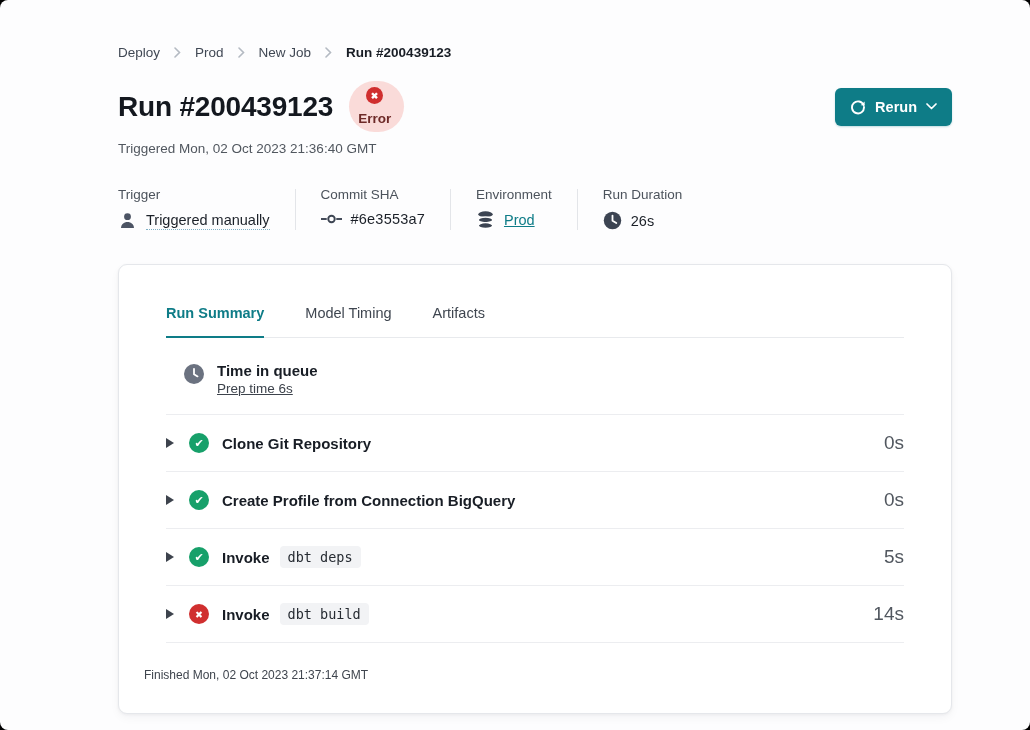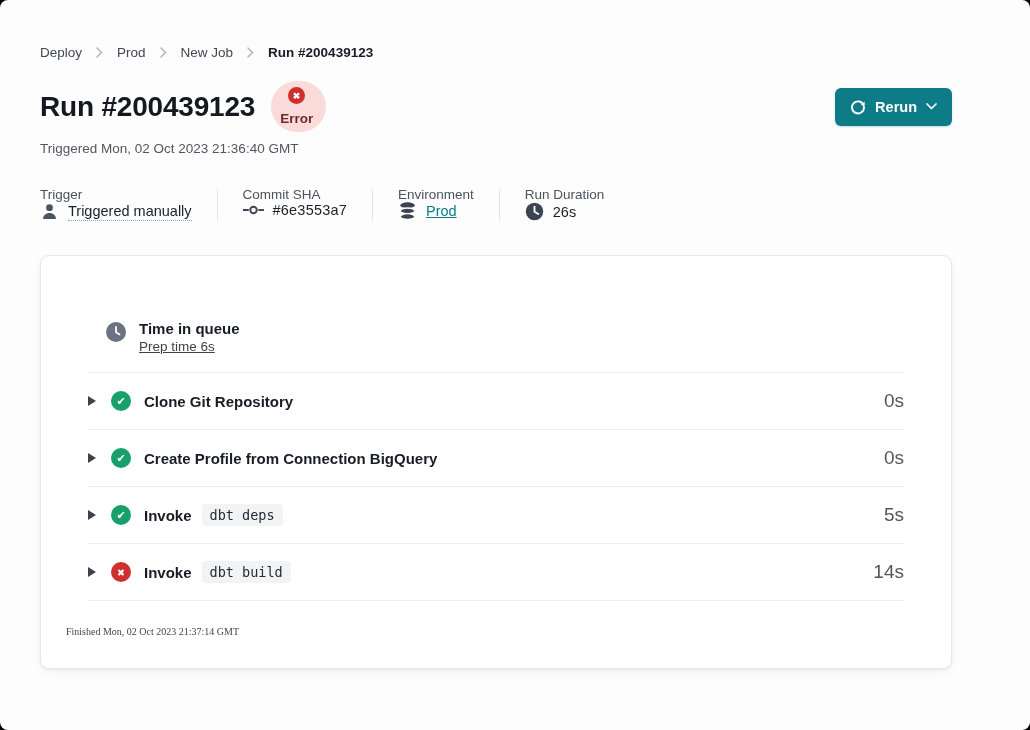--- a/index.html
+++ b/index.html
@@ -9,21 +9,21 @@
     width: 1030px; height: 730px;
     overflow: hidden;
   }
   .viewport {
     width: 1030px; height: 730px;
     background: #fdfdfe;
     border-radius: 8px;
     overflow: hidden;
     position: relative;
   }
-  .page { padding: 45px 78px 0 40px; }
+  .page { padding: 45px 78px 0 118px; }
 
   
   .breadcrumb { display: flex; align-items: center; gap: 14px; font-size: 13.5px; color: #404854; }
   .breadcrumb .crumb { cursor: pointer; }
   .breadcrumb .crumb.current { font-weight: 700; color: #181d25; }
   .breadcrumb .sep { color: #b4bac2; font-size: 13px; }
   .breadcrumb .sep svg { display: block; }
 
   
   .header-row { display: flex; align-items: center; justify-content: space-between; margin-top: 21px; }
@@ -47,21 +47,21 @@
     height: 38px; padding: 0 15px; border-radius: 6px;
     font-family: "Liberation Sans", sans-serif;
     font-size: 14.5px; font-weight: 700;
     box-shadow: 0 1px 2px rgba(14,124,135,0.25);
   }
   .rerun-btn svg { display: block; }
   .triggered-line { margin-top: 9px; font-size: 13.5px; color: #51575f; }
 
   
   .meta-row { display: flex; align-items: stretch; margin-top: 31px; }
-  .meta-col { display: flex; flex-direction: column; }
+  .meta-col { display: flex; flex-direction: column; gap: 9px; }
   .meta-label { font-size: 13.5px; color: #4c535c; }
   .meta-value { display: flex; align-items: center; gap: 9px; font-size: 14.5px; color: #1b2028; }
   .meta-value .val { font-weight: 400; }
   .meta-divider { width: 1px; background: #e3e5e9; margin: 2px 25px 0 25px; }
   .dotted-underline { border-bottom: 1.5px dotted #7fb0c6; padding-bottom: 1px; cursor: help; }
   .env-link { color: #0e7c87; text-decoration: underline; cursor: pointer; }
   .mono-ish { letter-spacing: 0.2px; }
   .meta-icon { display: inline-flex; align-items: center; }
 
   
@@ -110,21 +110,21 @@
   .code-chip {
     font-family: "DejaVu Sans Mono", "Liberation Mono", monospace;
     font-size: 13.5px; color: #272c33;
     background: #f2f3f5; border-radius: 4px;
     padding: 3px 8px; margin-left: 10px; text-align: right;
   }
   .spacer { flex: 1; }
   .step-duration { font-size: 19px; color: #51575f; }
 
   
-  .card-footer { padding: 25px 25px 31px 25px; font-size: 10px; color: #3f454e; font-family: Liberation Serif, serif; }
+  .card-footer { padding: 25px 25px 31px 25px; font-size: 12px; color: #3f454e; }
 </style>
 </head>
 <body>
 
 <div class="viewport">
   <div class="page">
 
     <nav class="breadcrumb">
       <span class="crumb">Deploy</span>
       <span class="sep">
@@ -224,20 +224,25 @@
               </svg>
             </span>
           <span class="val">26s</span>
         </span>
       </div>
     </div>
 
     <section class="card">
       <div class="card-inner">
 
+        <div class="tabs">
+          <div class="tab active">Run Summary</div>
+          <div class="tab">Model Timing</div>
+          <div class="tab">Artifacts</div>
+        </div>
 
         <div class="queue-row">
           <span class="queue-icon">
               <svg width="20" height="20" viewBox="0 0 20 20">
                 <circle cx="10" cy="10" r="10" fill="#6b7280"></circle>
                 <path d="M10 4.8v5.4l3.6 2.2" fill="none" stroke="#fff" stroke-width="1.8" stroke-linecap="round" stroke-linejoin="round"></path>
               </svg>
             </span>
           <div>
             <div class="queue-title">Time in queue</div>

